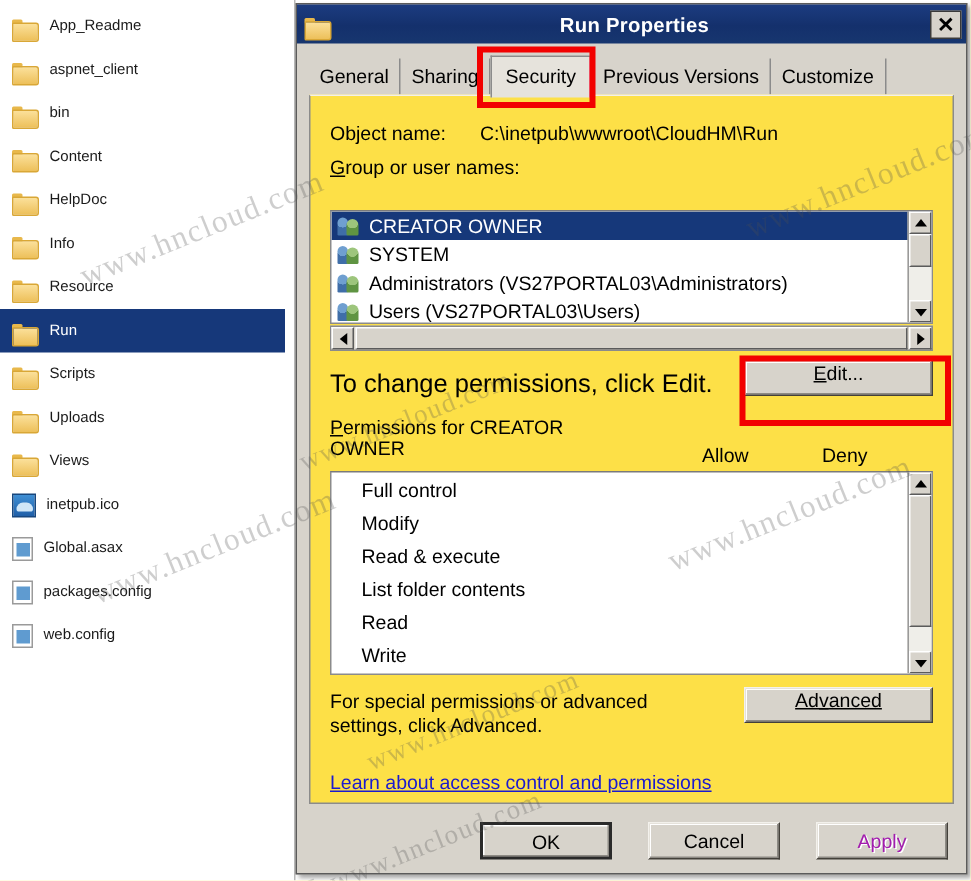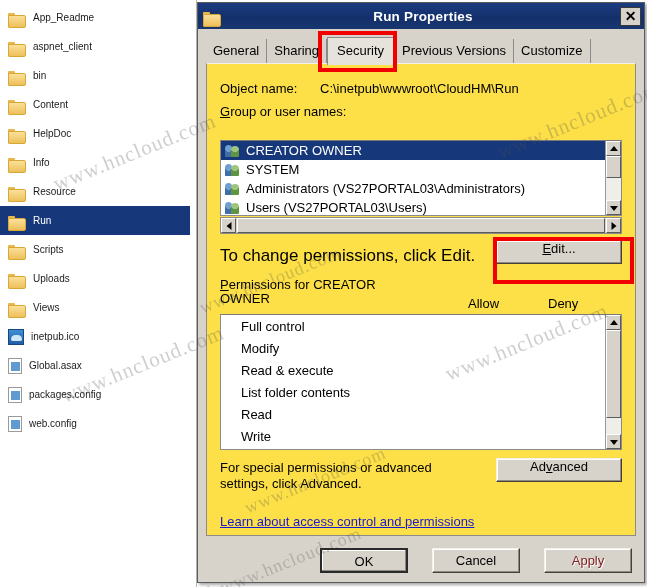--- a/index.html
+++ b/index.html
@@ -293,41 +293,41 @@
     border: 1px solid #f3f1ec;
     border-right-color: #43403a;
     border-bottom-color: #43403a;
     box-shadow: inset -1px -1px 0 #8d8a84, inset 1px 1px 0 #ffffff;
     font-size: 13px;
     color: #000;
     font-family: "Liberation Sans", sans-serif;
     cursor: pointer;
     text-align: center;
   }
-  .btn.disabled { color: #7f1d1d; text-shadow: 1px 1px 0 #ffffff; cursor: default; }
+  .btn.disabled { color: #a21caf; text-shadow: 1px 1px 0 #ffffff; cursor: default; }
   .btn.default { border: 2px solid #2a2a2a; }
 
   #edit-btn { position: absolute; right: 13px; top: 176px; width: 126px; height: 24px; }
 
   #perm-title { position: absolute; left: 13px; top: 214px; font-size: 13px; width: 200px; line-height: 14px; }
   #allow-hdr { position: absolute; left: 261px; top: 232px; font-size: 13px; }
   #deny-hdr  { position: absolute; left: 341px; top: 232px; font-size: 13px; }
 
   #permlist { left: 13px; top: 250px; right: 13px; height: 136px; }
   .p-row {
     height: 22px;
     display: flex;
     align-items: center;
     padding-left: 20px;
     font-size: 13px;
     color: #000;
   }
 
   #adv-hint { position: absolute; left: 13px; top: 396px; font-size: 13px; line-height: 16px; width: 230px; }
-  #adv-btn  { position: absolute; right: 13px; top: 394px; width: 126px; height: 24px; }
+  #adv-btn  { position: absolute; right: 13px; top: 394px; width: 126px; height: 24px; text-decoration: underline; }
 
   #learn-link {
     position: absolute; left: 13px; top: 450px;
     font-size: 13px;
     color: #1a1ad0;
     text-decoration: underline;
     cursor: pointer;
   }
 
   #footer {

